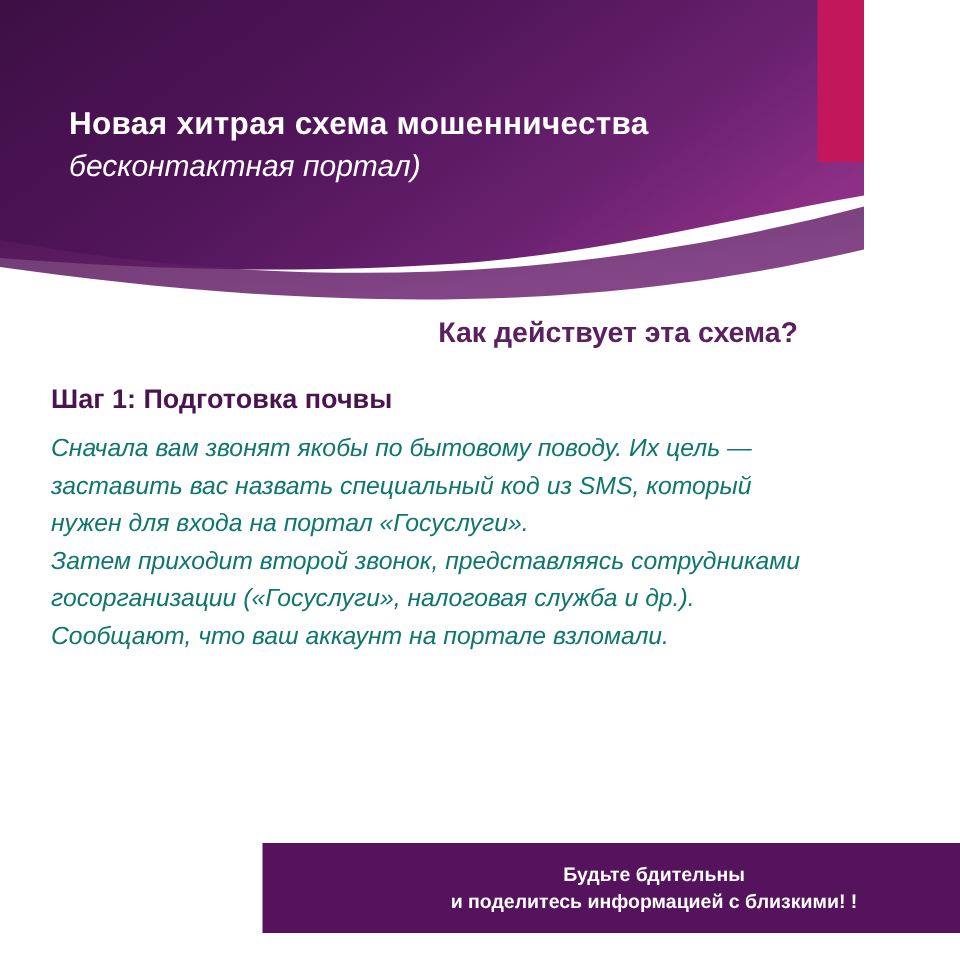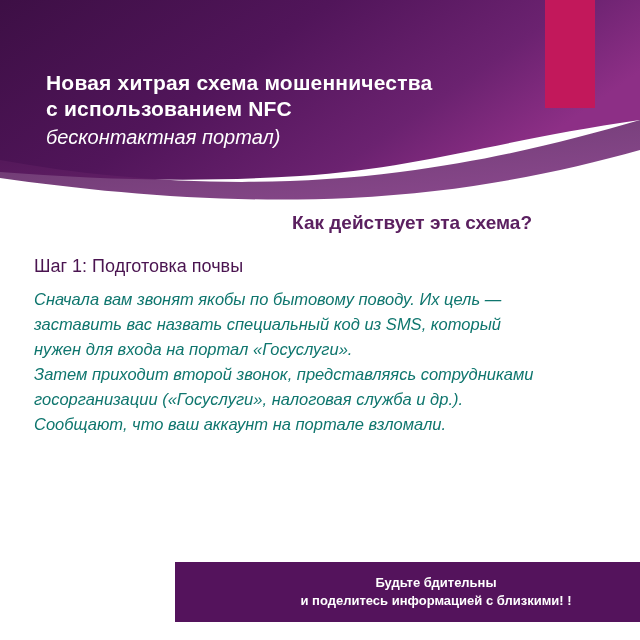--- a/index.html
+++ b/index.html
@@ -11,21 +11,21 @@
     height: 640px;
     background: #ffffff;
     font-family: "Liberation Sans", sans-serif;
     overflow: hidden;
     position: relative;
   }
 
   
   .header {
     position: relative;
-    width: 640px;
+    width: 576px;
     height: 200px;
     overflow: hidden;
     background: #ffffff;
   }
   .header-shape {
     position: absolute;
     left: 0;
     top: 0;
     width: 640px;
     height: 200px;
@@ -74,21 +74,21 @@
     font-size: 19px;
     font-weight: bold;
     padding: 12px 36px 0 0;
   }
   .step {
     padding: 0 34px;
   }
   .step-title {
     color: #4a1450;
     font-size: 18px;
-    font-weight: normal;
+    font-weight: bold;
     margin: 22px 0 10px 0;
   }
   .step-body {
     color: #0f766e;
     font-size: 16.5px;
     font-style: italic;
     line-height: 25px;
     margin: 0;
   }
 
@@ -135,21 +135,20 @@
         <stop offset="100%" stop-color="#7a2a7d"></stop>
       </linearGradient>
     </defs>
     <path d="M0,0 L640,0 L640,120 C500,140 420,168 300,176 C190,183 90,179 0,172 Z" fill="url(#hdrGrad)"></path>
     <path d="M0,160 C120,182 260,190 400,172 C500,159 570,140 640,120 L640,150
              C560,172 470,192 350,198 C220,204 100,192 0,178 Z" fill="url(#hdrGrad2)" opacity="0.85"></path>
   </svg>
   <div class="accent-bar"></div>
   <div class="header-text">
     <div class="header-title">Новая хитрая схема мошенничества</div>
-    <div class="header-title">с использованием NFC</div>
     <div class="header-sub">бесконтактная портал)</div>
   </div>
 </div>
 
 <div class="content">
 
   <div class="question">Как действует эта схема?</div>
 
   <div class="step">
     <div class="step-title">Шаг 1: Подготовка почвы</div>

